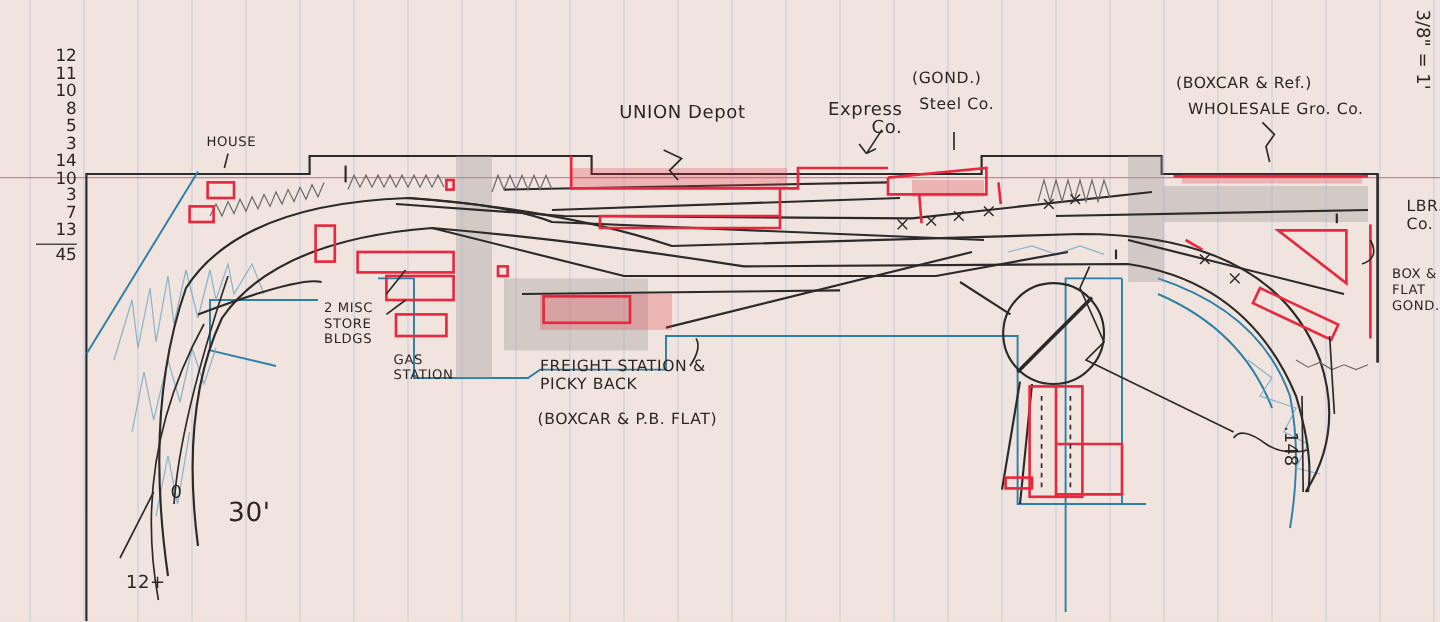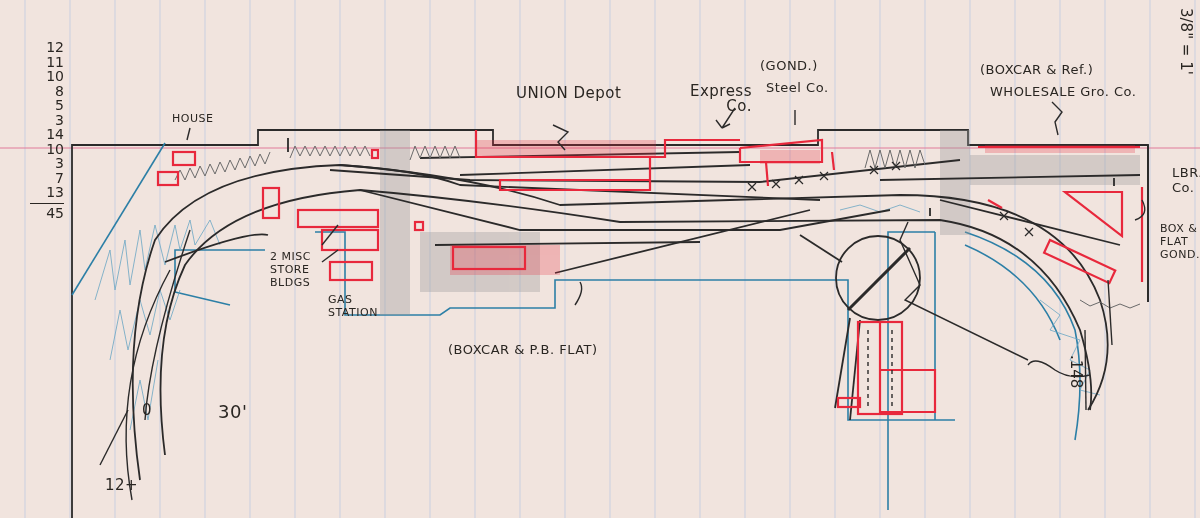--- a/index.html
+++ b/index.html
@@ -210,20 +210,24 @@
   <div>2 MISC</div>
   <div>STORE</div>
   <div>BLDGS</div>
 </div>
 
 <div class="lbl sm" style="left:328px;top:293px;">
   <div>GAS</div>
   <div>STATION</div>
 </div>
 
+<div class="lbl" style="left:450px;top:298px;">
+  <div>FREIGHT STATION &amp;</div>
+  <div>PICKY BACK</div>
+</div>
 <div class="lbl" style="left:448px;top:342px;">(BOXCAR &amp; P.B. FLAT)</div>
 
 <div class="lbl big" style="left:516px;top:86px;">UNION Depot</div>
 
 <div class="lbl big center" style="left:672px;top:84px;width:80px;text-align:right;">
   <div>Express</div>
   <div>Co.</div>
 </div>
 
 <div class="lbl" style="left:760px;top:58px;">(GOND.)</div>
@@ -236,18 +240,18 @@
   <div>LBR.</div>
   <div>Co.</div>
 </div>
 <div class="lbl sm" style="left:1160px;top:222px;">
   <div>BOX &amp;</div>
   <div>FLAT</div>
   <div>GOND.</div>
 </div>
 
 <div class="lbl big" style="left:142px;top:403px;">0</div>
-<div class="lbl big" style="left:190px;top:404px;font-size:18px;margin-left:28px;">30'</div>
+<div class="lbl big" style="left:190px;top:420px;font-size:22px;">30'</div>
 <div class="lbl big" style="left:105px;top:478px;">12+</div>
 
 <div class="rot">.148</div>
 
 </div>
 
 </body></html>

